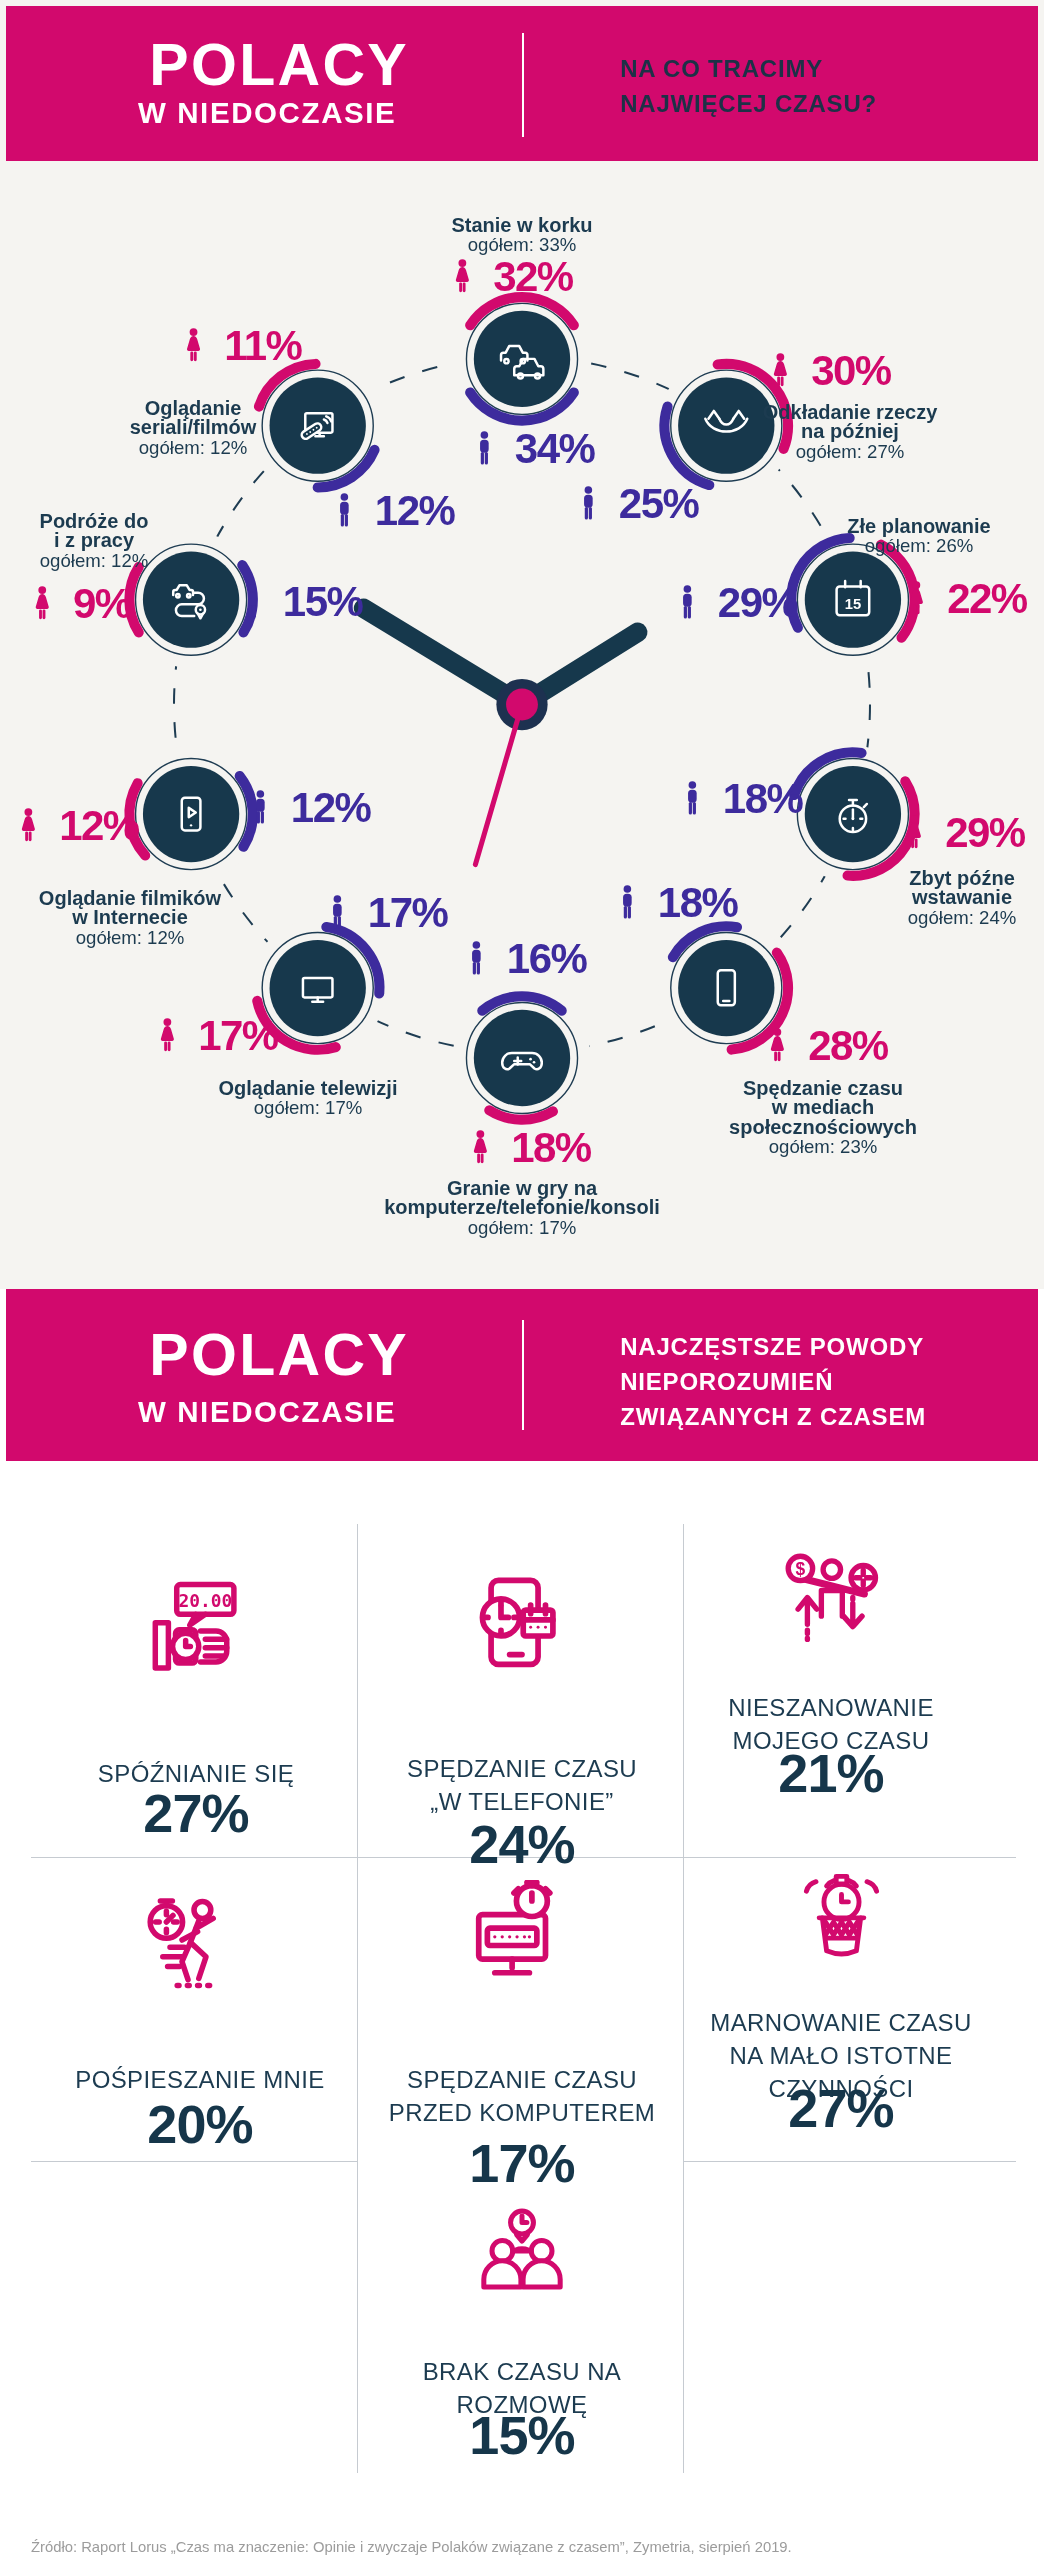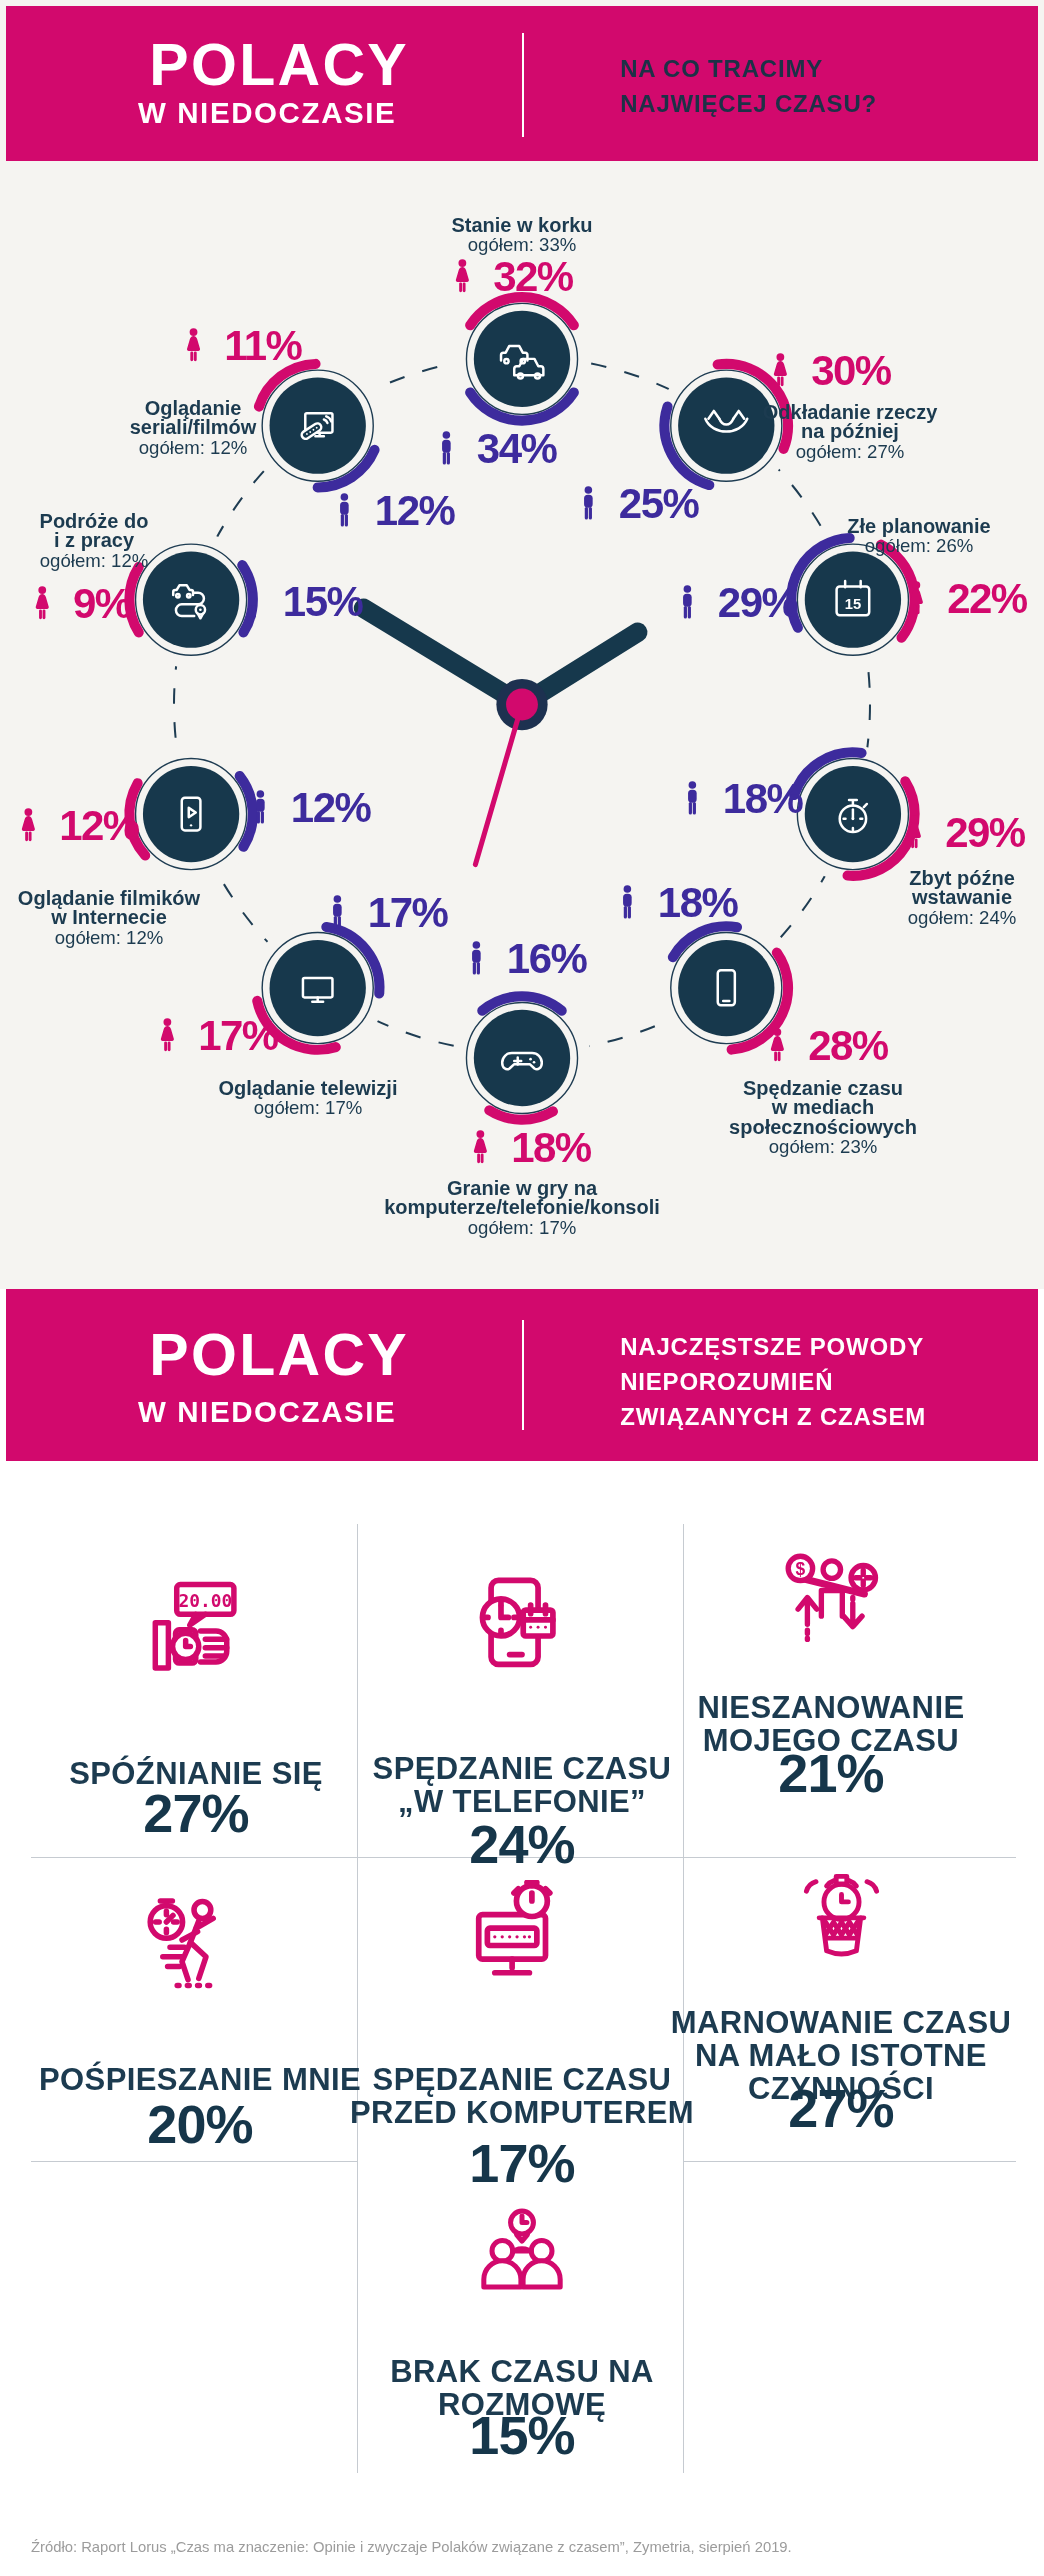--- a/index.html
+++ b/index.html
@@ -22,21 +22,21 @@
   #clock-svg{position:absolute;left:0;top:0;}
   .c-label{position:absolute;transform:translateX(-50%);text-align:center;white-space:nowrap;}
   .c-name{font-size:20px;font-weight:700;color:#1c3b50;line-height:19.4px;}
   .c-total{font-size:18.6px;font-weight:400;color:#1c3b50;line-height:19.4px;}
   .badge{position:absolute;transform:translate(-50%,-50%);display:flex;align-items:center;gap:22px;white-space:nowrap;}
   .p-val{font-size:42px;font-weight:800;letter-spacing:-1.6px;line-height:1;}
   .p-val.f{color:#d2096d;}
   .p-val.m{color:#3d2b9d;}
   .r-icon{position:absolute;}
   .r-label{position:absolute;transform:translateX(-50%);text-align:center;white-space:nowrap;
-           font-size:31px;font-weight:700;color:#1c3b50;line-height:33px;letter-spacing:0.4px;}
+           font-size:24px;font-weight:400;color:#1c3b50;line-height:33px;letter-spacing:0.4px;}
   .r-value{position:absolute;transform:translateX(-50%);text-align:center;white-space:nowrap;
            font-size:54px;font-weight:800;color:#16364a;letter-spacing:-0.8px;line-height:57px;}
   .divider{position:absolute;background:#c6cbd1;}
   #footer{position:absolute;left:31px;top:2539px;font-size:14.8px;color:#9c9c9c;}
 </style>
 </head>
 <body>
 
 <div id="canvas">
   <div id="bg-top"></div>
@@ -225,21 +225,21 @@
       </div>
       <div class="badge" style="left: 513px; top: 277px;">
         <svg viewBox="0 0 34 72" width="17.6" height="37">
           <circle cx="17" cy="8" r="7.6" fill="#d2096d"></circle>
           <path fill="#d2096d" d="M17,15.5 c3.8,0 6.2,2.6 7.2,6.2 L29.6,40.5 c0.6,2.2 -1,4.3 -3.2,4.3 H7.6 c-2.2,0 -3.8,-2.1 -3.2,-4.3 L9.8,21.7 C10.8,18.1 13.2,15.5 17,15.5 z"></path>
       <rect x="10.8" y="45.5" width="5.6" height="19" rx="2.8" fill="#d2096d"></rect>
       <rect x="17.6" y="45.5" width="5.6" height="19" rx="2.8" fill="#d2096d"></rect>
         </svg>
         <span class="p-val f">32%</span>
       </div>
-      <div class="badge" style="left: 497px; top: 449px;">
+      <div class="badge" style="left: 535px; top: 449px;">
         <svg viewBox="0 0 34 72" width="17" height="36">
           <circle cx="17" cy="8" r="7.6" fill="#3d2b9d"></circle>
           <rect x="8.4" y="17.5" width="17.2" height="26" rx="7.5" fill="#3d2b9d"></rect>
       <rect x="9.8" y="42" width="6.4" height="25" rx="3.2" fill="#3d2b9d"></rect>
       <rect x="17.8" y="42" width="6.4" height="25" rx="3.2" fill="#3d2b9d"></rect>
         </svg>
         <span class="p-val m">34%</span>
       </div>
       <div class="c-label" style="left: 850px; top: 403px;">
         <div class="c-name">Odkładanie rzeczy</div>
@@ -371,21 +371,21 @@
       </div>
       <div class="badge" style="left: 388px; top: 913px;">
         <svg viewBox="0 0 34 72" width="17" height="36">
           <circle cx="17" cy="8" r="7.6" fill="#3d2b9d"></circle>
           <rect x="8.4" y="17.5" width="17.2" height="26" rx="7.5" fill="#3d2b9d"></rect>
       <rect x="9.8" y="42" width="6.4" height="25" rx="3.2" fill="#3d2b9d"></rect>
       <rect x="17.8" y="42" width="6.4" height="25" rx="3.2" fill="#3d2b9d"></rect>
         </svg>
         <span class="p-val m">17%</span>
       </div>
-      <div class="c-label" style="left: 109px; top: 889px;">
+      <div class="c-label" style="left: 130px; top: 889px;">
         <div class="c-name">Oglądanie filmików</div>
         <div class="c-name">w Internecie</div>
         <div class="c-total">ogółem: 12%</div>
       </div>
       <div class="badge" style="left: 79px; top: 826px;">
         <svg viewBox="0 0 34 72" width="17.6" height="37">
           <circle cx="17" cy="8" r="7.6" fill="#d2096d"></circle>
           <path fill="#d2096d" d="M17,15.5 c3.8,0 6.2,2.6 7.2,6.2 L29.6,40.5 c0.6,2.2 -1,4.3 -3.2,4.3 H7.6 c-2.2,0 -3.8,-2.1 -3.2,-4.3 L9.8,21.7 C10.8,18.1 13.2,15.5 17,15.5 z"></path>
       <rect x="10.8" y="45.5" width="5.6" height="19" rx="2.8" fill="#d2096d"></rect>
       <rect x="17.6" y="45.5" width="5.6" height="19" rx="2.8" fill="#d2096d"></rect>

